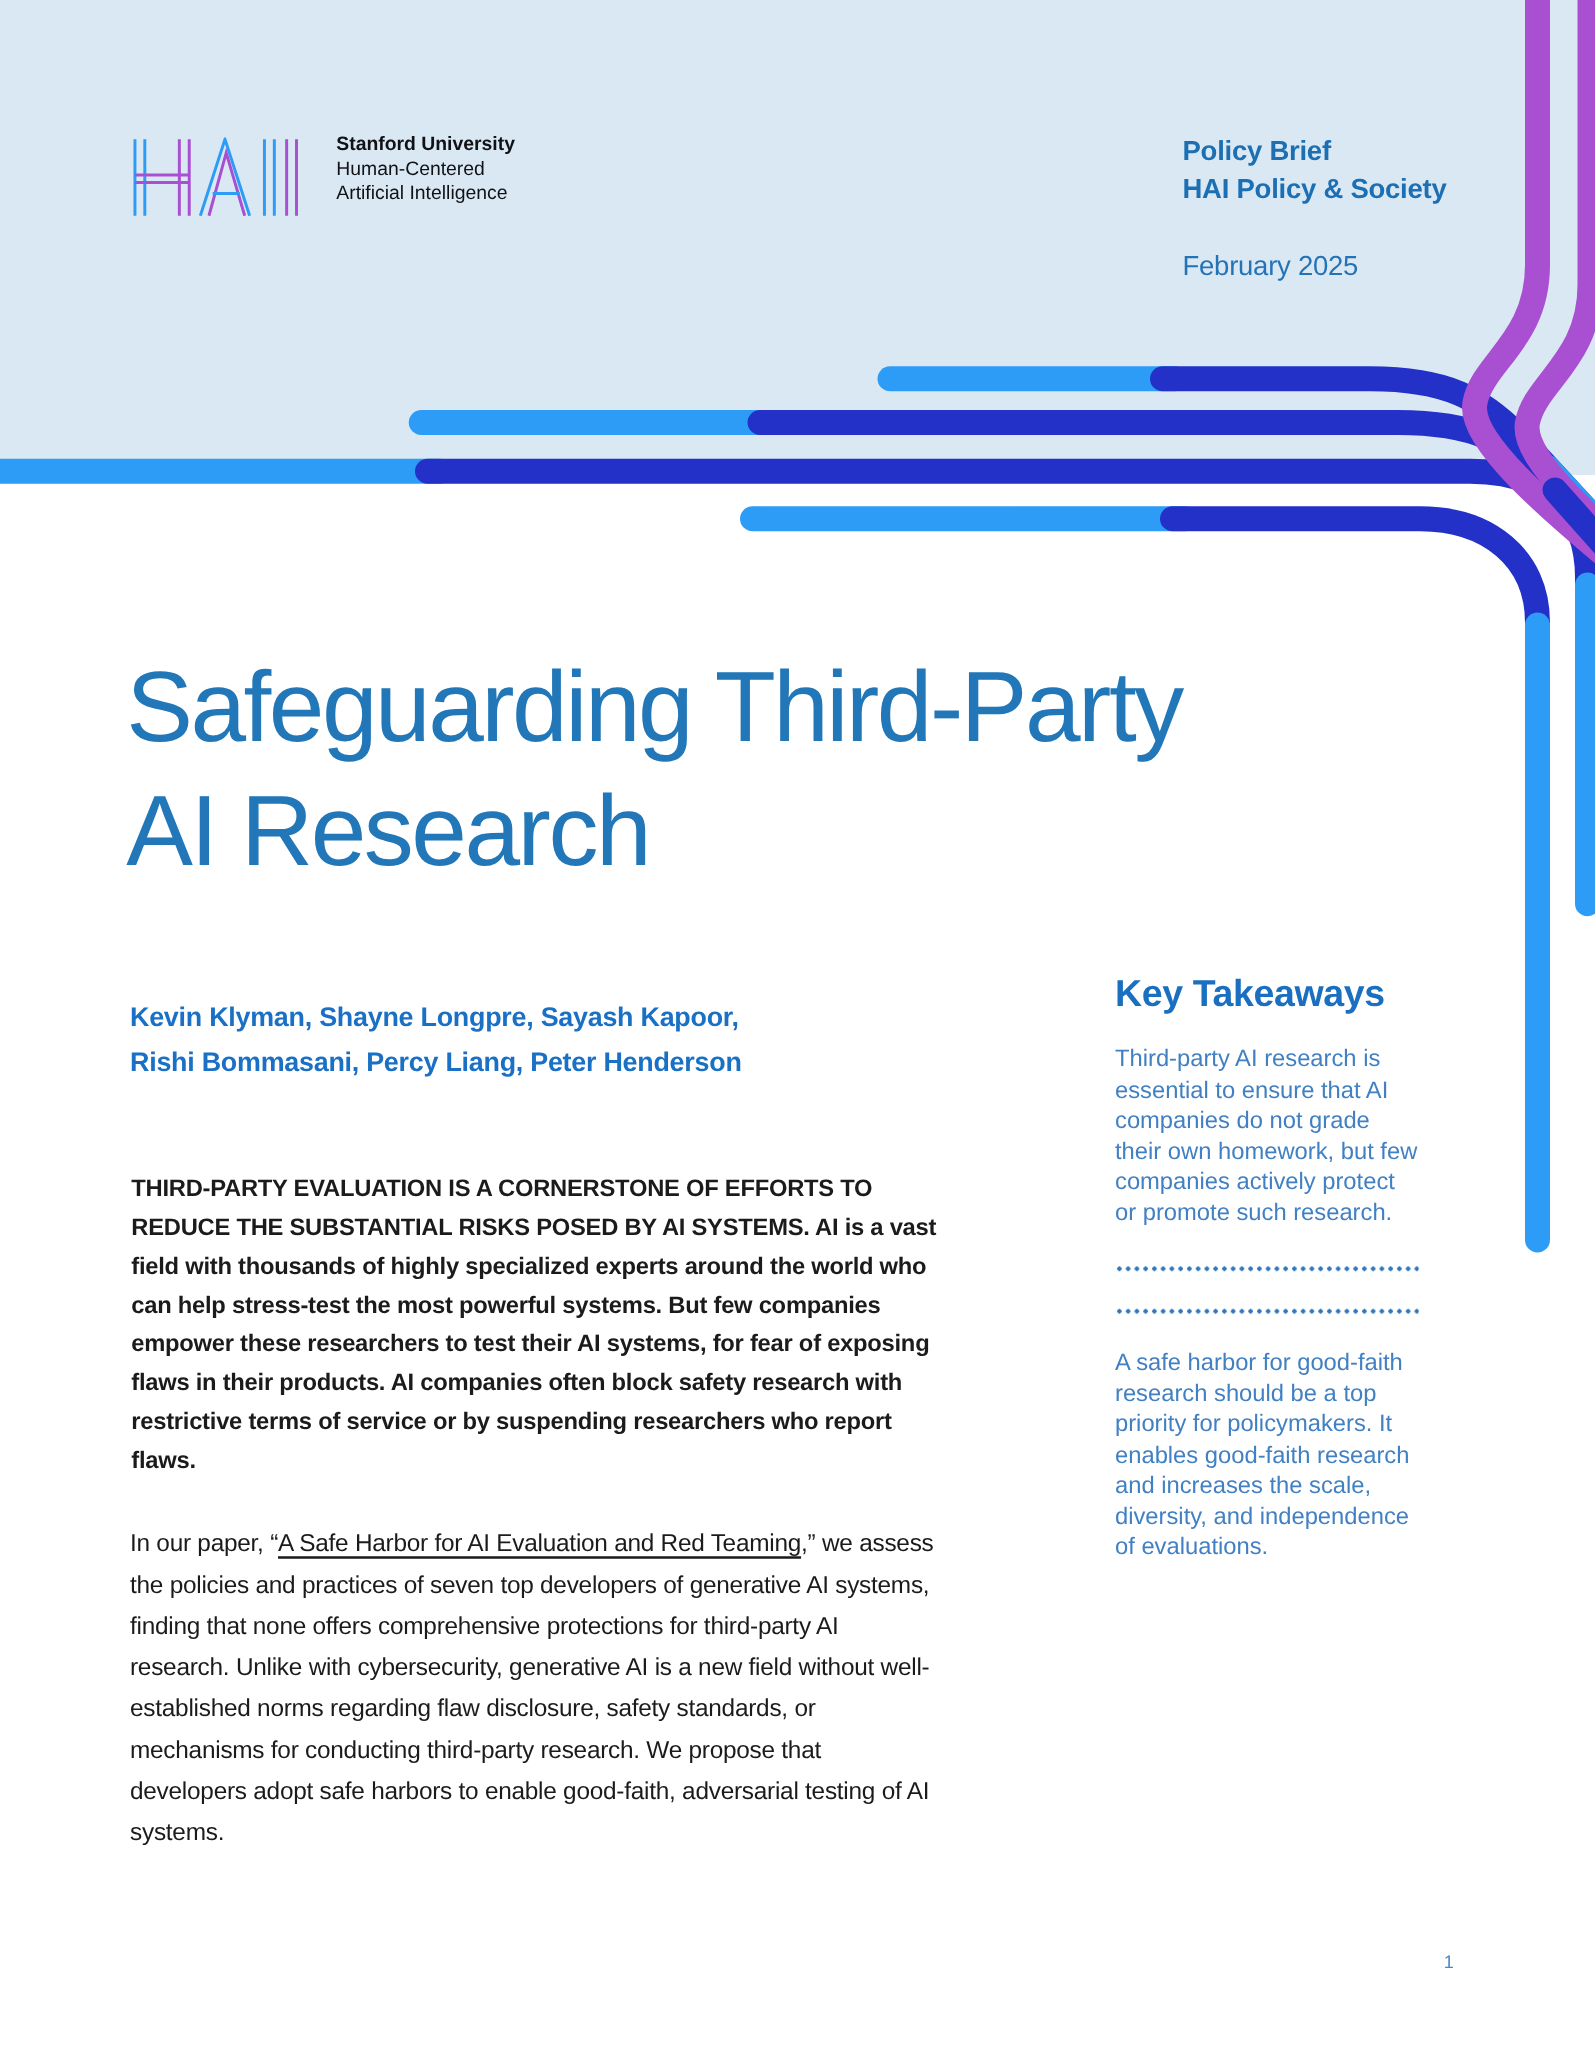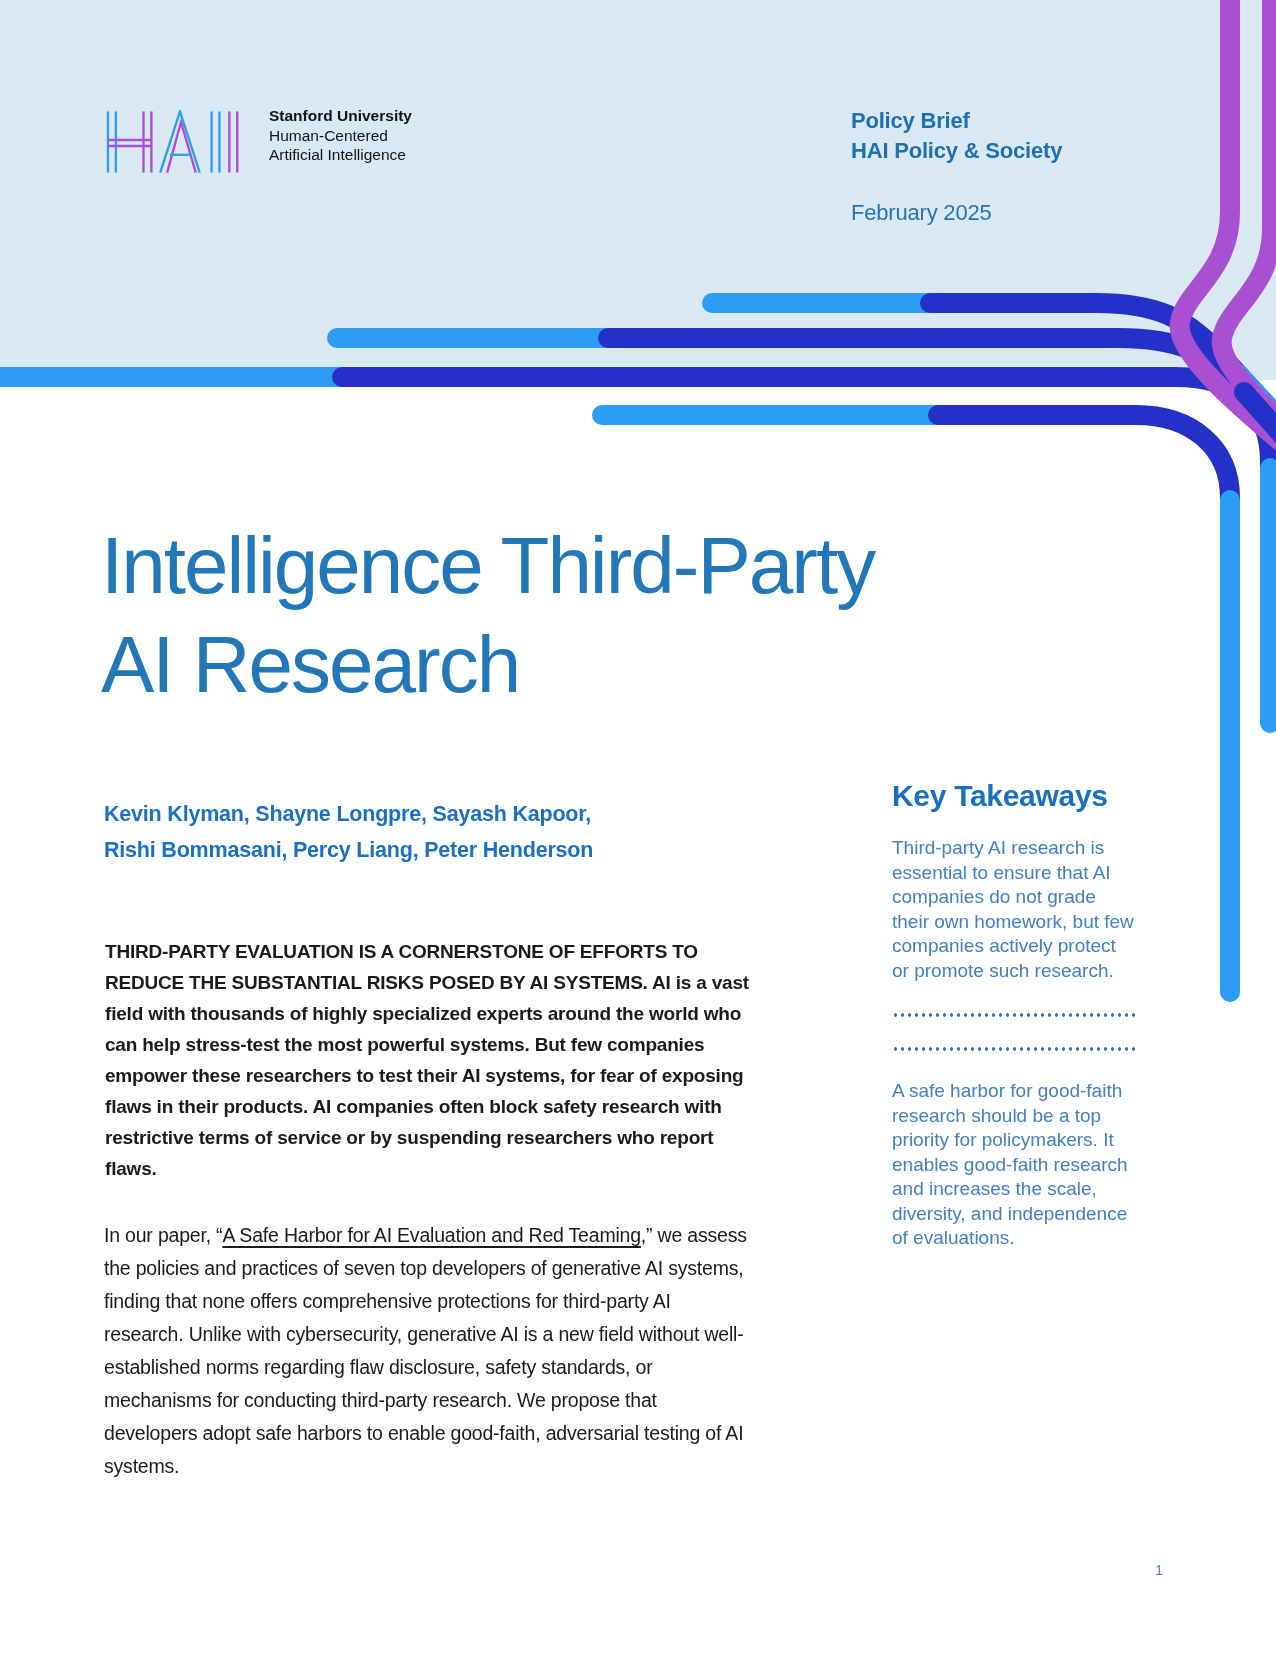--- a/index.html
+++ b/index.html
@@ -12,21 +12,21 @@
     padding-left:24px;
   }
   .decor{position:absolute;inset:0;z-index:0;pointer-events:none;}
   .content{position:absolute;inset:0;z-index:1;}
 
   
   .logo-wrap{position:absolute;left:105px;top:106px;display:flex;align-items:flex-start;}
   .logo-mark{width:148px;height:64px;margin-top:4px;}
   .logo-text{margin-left:16px;color:#111216;font-size:15.5px;line-height:19.5px;letter-spacing:0;}
   .logo-text .l1{font-weight:bold;}
-  .meta{position:absolute;left:851px;top:106px;font-size:22px;line-height:29.5px;letter-spacing:-0.2px;}
+  .meta{position:absolute;left:946px;top:106px;font-size:22px;line-height:29.5px;letter-spacing:-0.2px;}
   .meta .l1,.meta .l2{font-weight:bold;color:#1c6fb3;}
   .meta .date{font-weight:normal;color:#2473b6;margin-top:33px;}
 
   
   .title{
     position:absolute;left:101px;top:516px;
     color:#2277b8;font-size:80px;line-height:99px;font-weight:400;
     letter-spacing:-2px;
   }
   .authors{
@@ -116,21 +116,21 @@
       </div>
     </div>
 
     <div class="meta">
       <div class="l1">Policy Brief</div>
       <div class="l2">HAI Policy &amp; Society</div>
       <div class="date">February 2025</div>
     </div>
 
     <h1 class="title" style="margin:0;">
-      <span style="display:block">Intelligence Third-Party</span>
+      <span style="display:block">Safeguarding Third-Party</span>
       <span style="display:block">AI Research</span>
     </h1>
 
     <div class="authors">
       <div>Kevin Klyman, Shayne Longpre, Sayash Kapoor,</div>
       <div>Rishi Bommasani, Percy Liang, Peter Henderson</div>
     </div>
 
     <div class="article">
       <p class="lead">THIRD-PARTY EVALUATION IS A CORNERSTONE OF EFFORTS TO REDUCE THE SUBSTANTIAL RISKS POSED BY AI SYSTEMS. AI is a vast field with thousands of highly specialized experts around the world who can help stress-test the most powerful systems. But few companies empower these researchers to test their AI systems, for fear of exposing flaws in their products. AI companies often block safety research with restrictive terms of service or by suspending researchers who report flaws.</p>

